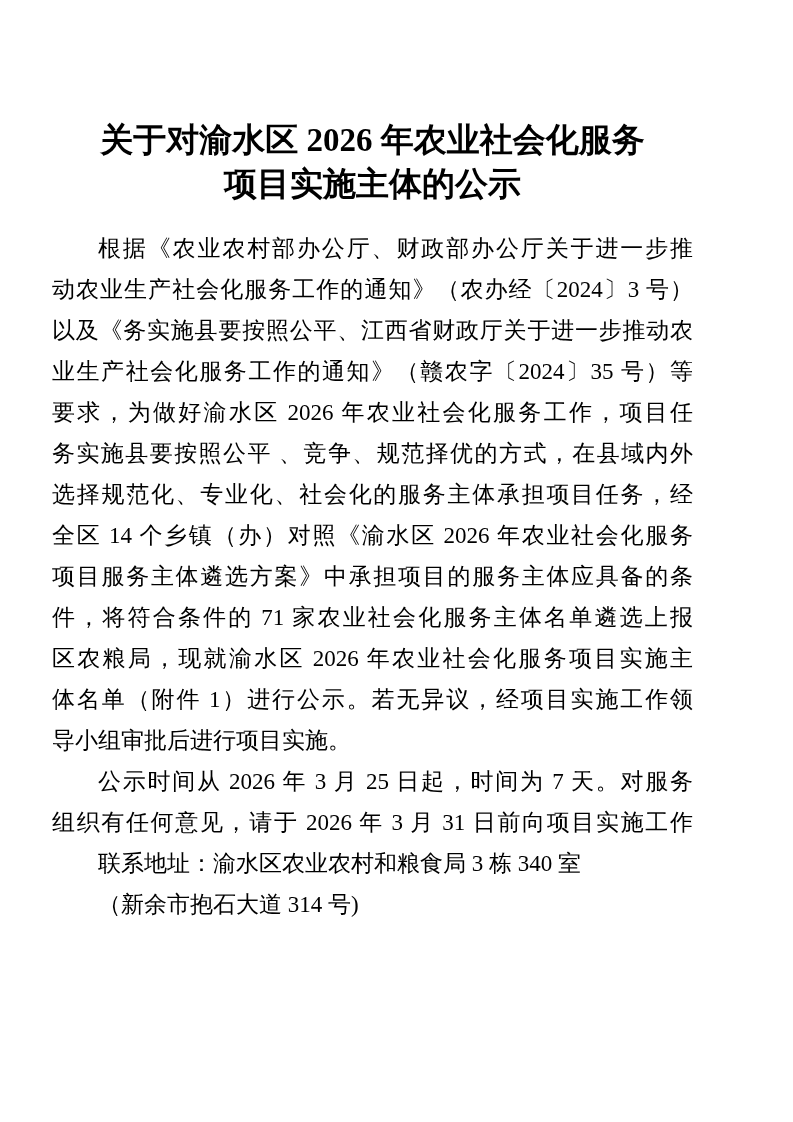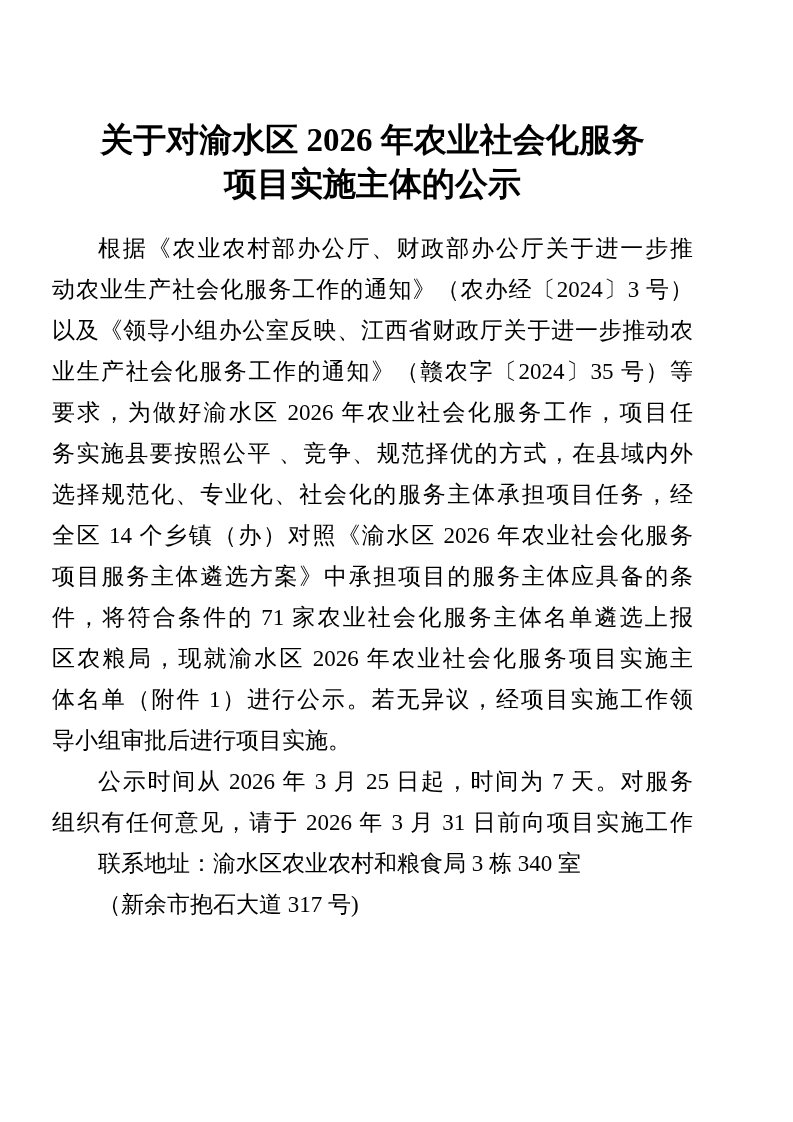--- a/index.html
+++ b/index.html
@@ -63,38 +63,38 @@
   <h1 class="doc-title">
     <span class="title-line">关于对渝水区 2026 年农业社会化服务</span>
     <span class="title-line">项目实施主体的公示</span>
   </h1>
 
   <div class="body-text">
 
     <div>
       <div class="line first">根据《农业农村部办公厅、财政部办公厅关于进一步推</div>
       <div class="line">动农业生产社会化服务工作的通知》（农办经〔2024〕3 号）</div>
-      <div class="line">以及《领导小组办公室反映、江西省财政厅关于进一步推动农</div>
+      <div class="line">以及《务实施县要按照公平、江西省财政厅关于进一步推动农</div>
       <div class="line">业生产社会化服务工作的通知》（赣农字〔2024〕35 号）等</div>
       <div class="line">要求，为做好渝水区 2026 年农业社会化服务工作，项目任</div>
       <div class="line">务实施县要按照公平 、竞争、规范择优的方式，在县域内外</div>
       <div class="line">选择规范化、专业化、社会化的服务主体承担项目任务，经</div>
       <div class="line">全区 14 个乡镇（办）对照《渝水区 2026 年农业社会化服务</div>
       <div class="line">项目服务主体遴选方案》中承担项目的服务主体应具备的条</div>
       <div class="line">件，将符合条件的 71 家农业社会化服务主体名单遴选上报</div>
       <div class="line">区农粮局，现就渝水区 2026 年农业社会化服务项目实施主</div>
       <div class="line">体名单（附件 1）进行公示。若无异议，经项目实施工作领</div>
       <div class="line last">导小组审批后进行项目实施。</div>
     </div>
 
     <div>
       <div class="line first">公示时间从 2026 年 3 月 25 日起，时间为 7 天。对服务</div>
       <div class="line">组织有任何意见，请于 2026 年 3 月 31 日前向项目实施工作</div>
     </div>
 
     <div>
       <div class="line contact">联系地址：渝水区农业农村和粮食局 3 栋 340 室</div>
-      <div class="line contact">（新余市抱石大道 317 号)</div>
+      <div class="line contact">（新余市抱石大道 314 号)</div>
     </div>
 
   </div>
 
 </div>
 
 </body></html>

